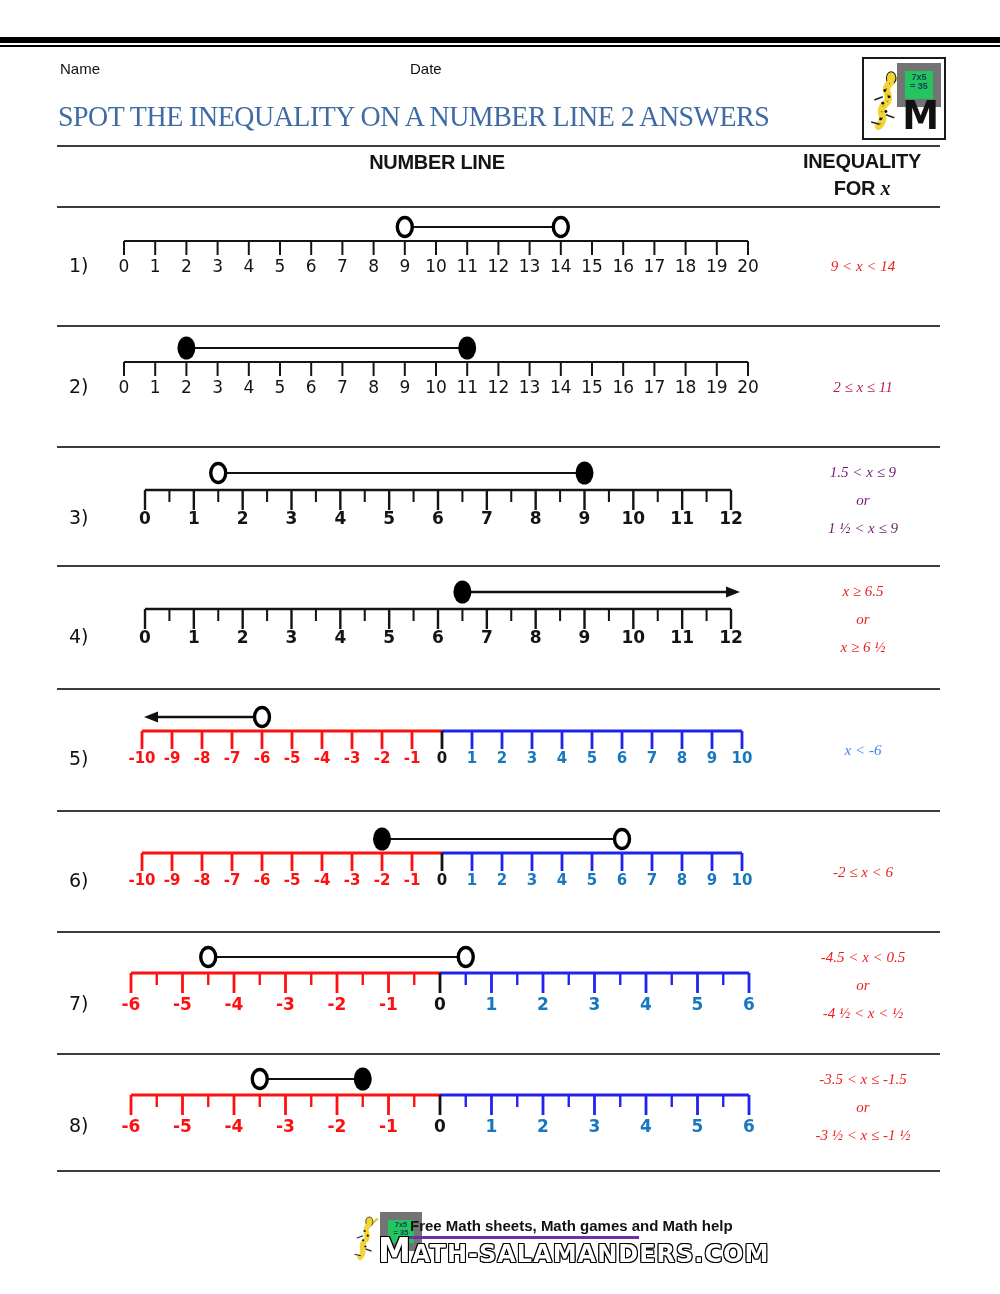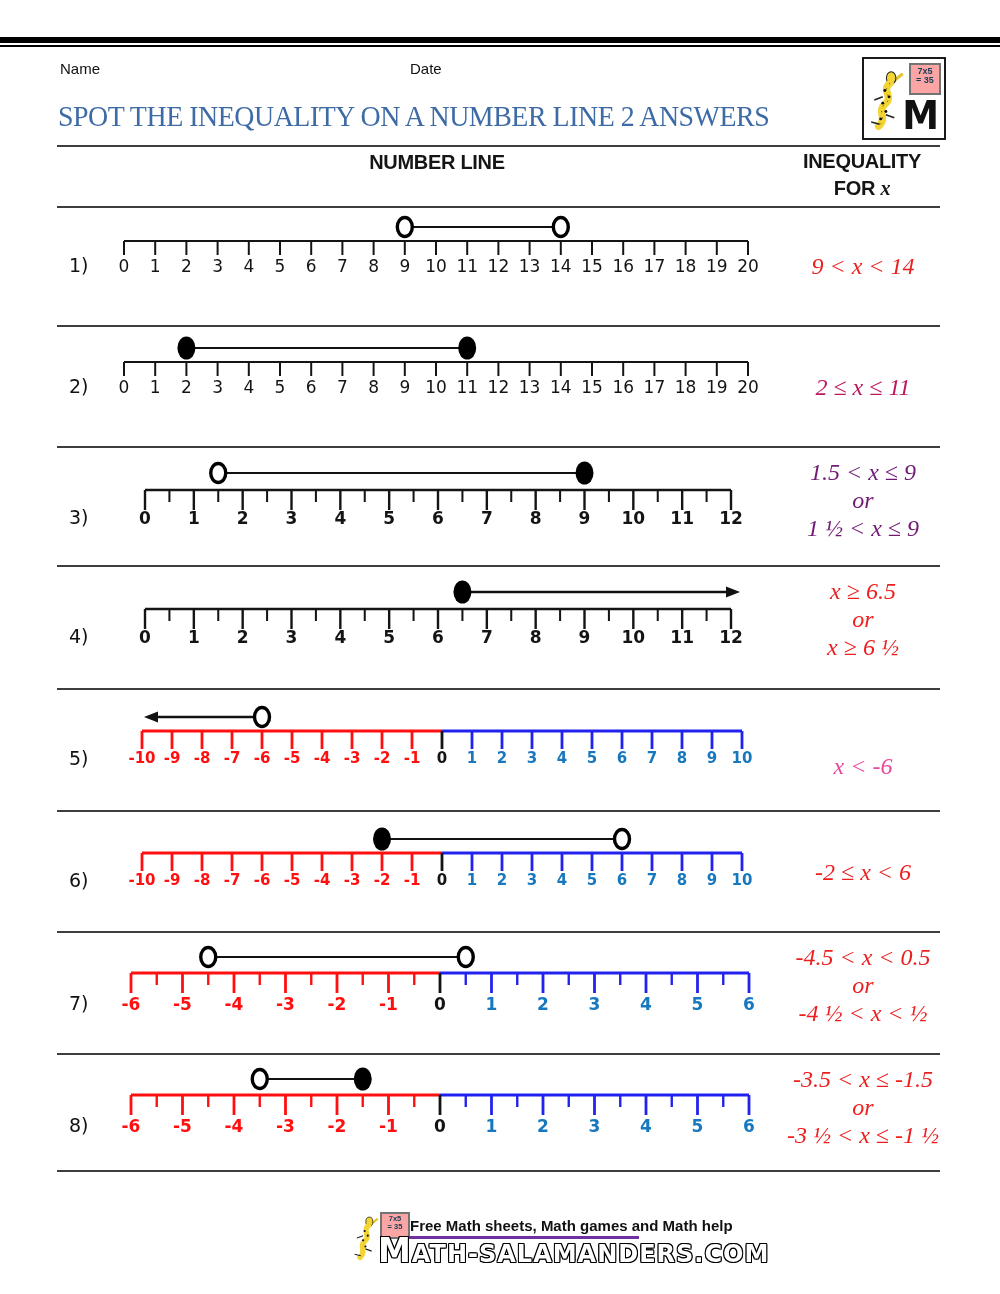--- a/index.html
+++ b/index.html
@@ -13,28 +13,28 @@
   .date-label{left:410px;}
   .title{left:58px;top:99px;font-family:"Liberation Serif", serif;font-size:30px;
          letter-spacing:-0.5px;transform:scaleX(0.93);transform-origin:left top;white-space:nowrap;}
   .rule{left:57px;width:883px;height:2px;background:#3d3d3d;}
   .col-head{font-weight:bold;font-size:20px;color:#151515;letter-spacing:-0.3px;text-align:center;}
   .col-numberline{left:297px;top:151px;width:280px;}
   .col-ineq1{left:772px;top:150px;width:180px;}
   .col-ineq2{left:772px;top:177px;width:180px;}
   .var-x{font-family:"Liberation Serif", serif;font-style:italic;font-weight:bold;}
   .logo-box{left:862px;top:57px;width:80px;height:79px;border:2px solid #1a1a1a;background:#fff;}
-  .mini-board{position:absolute;background:#fca5a5;border:2px solid #737373;text-align:center;
+  .mini-board{position:absolute;background:#22c55e;border:8px solid #737373;text-align:center;
               font-weight:bold;color:#143c5a;line-height:1.05;}
   .logo-board{right:3px;top:4px;width:28px;height:26px;font-size:9px;padding-top:2px;}
   .logo-m{position:absolute;right:5px;bottom:1px;font-size:37px;font-weight:bold;color:#111;
           font-family:"DejaVu Sans", sans-serif;transform:scaleY(1.05);}
   .problem-number{font-size:19px;color:#111;font-family:"DejaVu Sans", sans-serif;}
   .answer-block{left:772px;width:182px;text-align:center;color:#ec1f1f;
-                font-family:"Liberation Serif", serif;font-style:italic;font-size:24px;line-height:28px;}
+                font-family:"Liberation Serif", serif;font-style:italic;font-size:15px;line-height:28px;}
   .footer-tagline{left:410px;top:1217px;font-size:15px;font-weight:bold;color:#111;}
   .footer-underline{left:408px;top:1236px;width:231px;height:3px;background:#7030a0;}
   .footer-site{left:378px;top:1231px;white-space:nowrap;color:#fff;font-weight:bold;
                font-family:"DejaVu Sans", sans-serif;letter-spacing:1px;
                text-shadow:1px 0 #000,-1px 0 #000,0 1px #000,0 -1px #000,1px 1px #000,-1px -1px #000,1px -1px #000,-1px 1px #000;}
   .footer-site .big-m{font-size:33px;}
   .footer-site .rest{font-size:24px;}
   .footer-board{left:380px;top:1212px;width:26px;height:22px;font-size:7.5px;padding-top:1px;}
   svg text{font-family:"DejaVu Sans", sans-serif;}
 </style>
@@ -343,21 +343,21 @@
           <line x1="682" y1="41" x2="682" y2="59" stroke="#2222f0" stroke-width="2.8"></line>
           <text x="682" y="73.3" text-anchor="middle" fill="#1778be" font-size="15" font-weight="bold">8</text>
           <line x1="712" y1="41" x2="712" y2="59" stroke="#2222f0" stroke-width="2.8"></line>
           <text x="712" y="73.3" text-anchor="middle" fill="#1778be" font-size="15" font-weight="bold">9</text>
           <line x1="742" y1="41" x2="742" y2="59" stroke="#2222f0" stroke-width="2.8"></line>
           <text x="742" y="73.3" text-anchor="middle" fill="#1778be" font-size="15" font-weight="bold">10</text>
           <line x1="262" y1="27" x2="154" y2="27" stroke="#111" stroke-width="2.4"></line>
           <polygon points="144,27 158,21.5 158,32.5" fill="#111"></polygon>
           <ellipse cx="262" cy="27" rx="7.5" ry="9.5" fill="#fff" stroke="#000" stroke-width="3.4"></ellipse>
         </svg>
-        <div class="abs answer-block" style="top: 62px; color: #ec4899;">
+        <div class="abs answer-block" style="top: 46px; color: #3b82f6;">
           <div>x &lt; -6</div>
         </div>
         <div class="abs rule" style="left: 57px; top: 120px;"></div>
       </div>
       <div class="abs" style="left: 0px; top: 812px; width: 1000px; height: 121px;">
         <div class="abs problem-number" style="left: 69px; top: 57px;">6)</div>
         <svg width="770" height="121" style="position: absolute; left: 0px; top: 0px;">
           <line x1="142" y1="41" x2="442" y2="41" stroke="#ff0f0f" stroke-width="2.8"></line>
           <line x1="442" y1="41" x2="742" y2="41" stroke="#2222f0" stroke-width="2.8"></line>
           <line x1="142" y1="41" x2="142" y2="59" stroke="#ff0f0f" stroke-width="2.8"></line>

